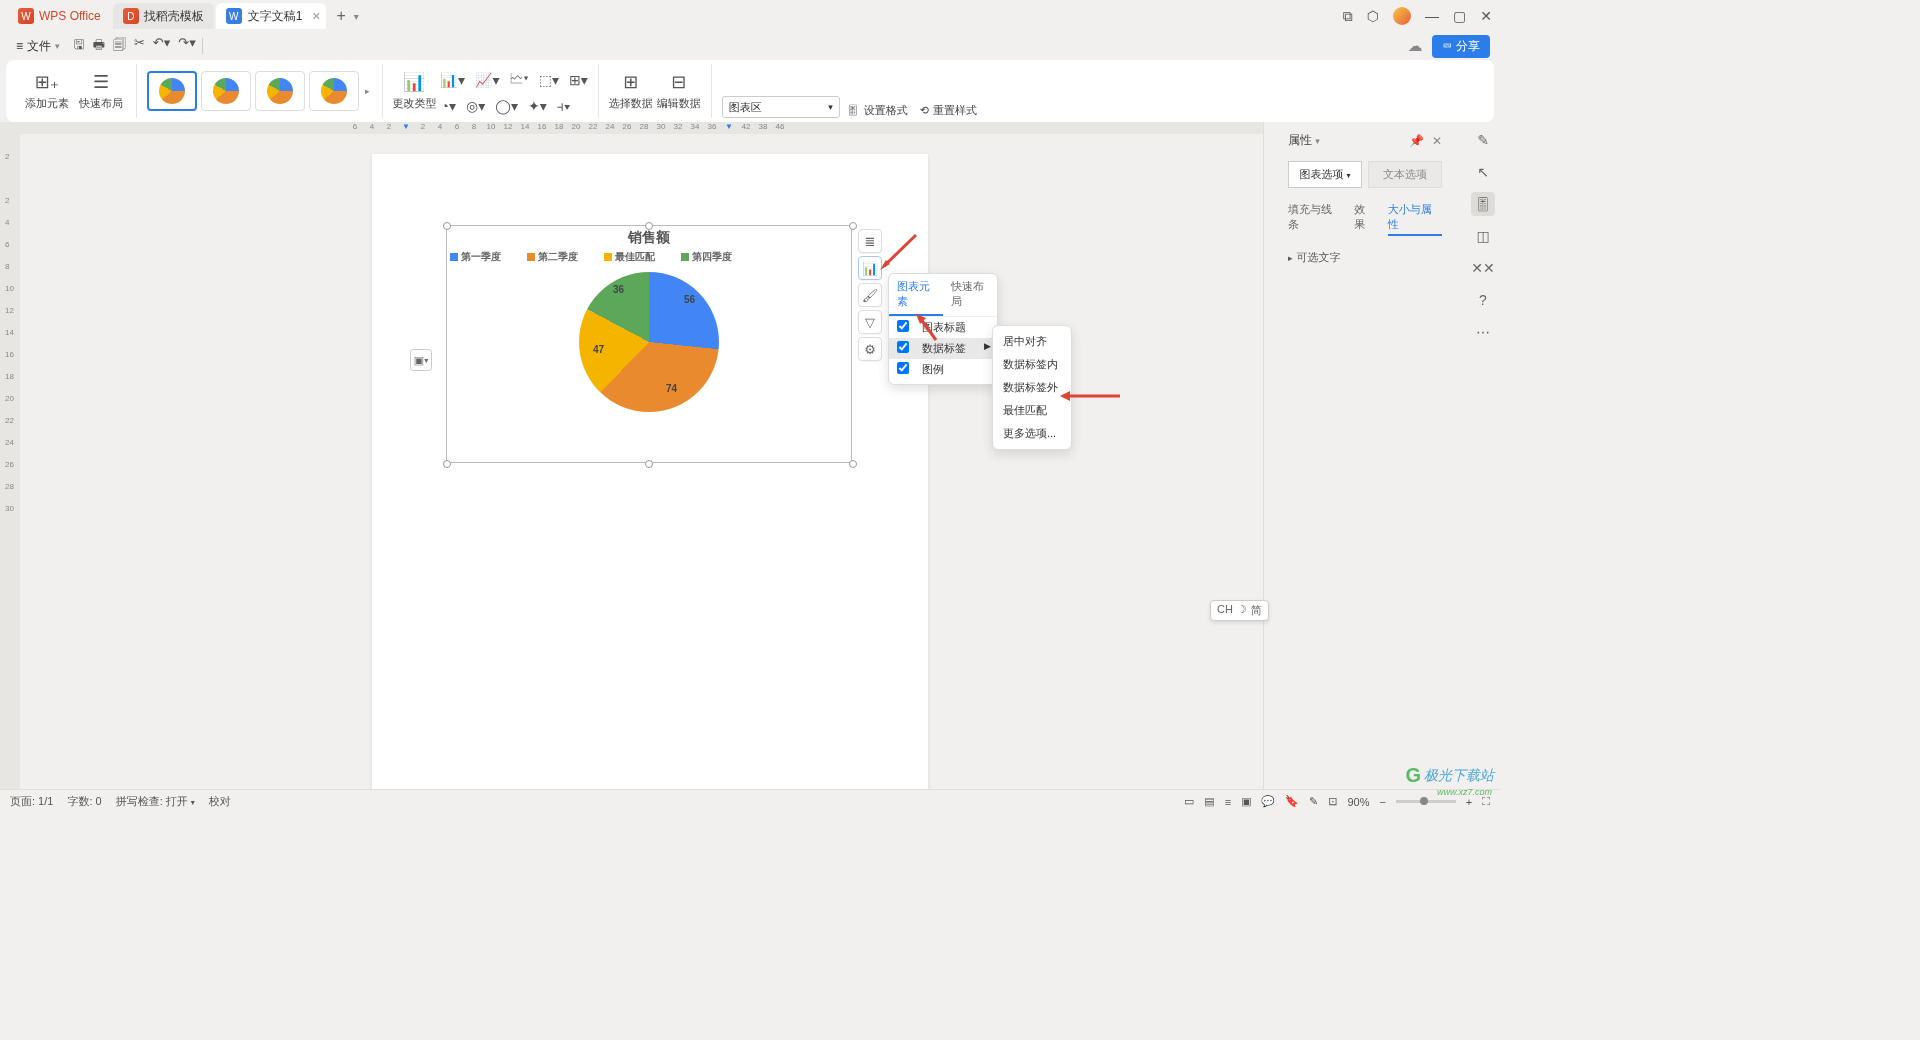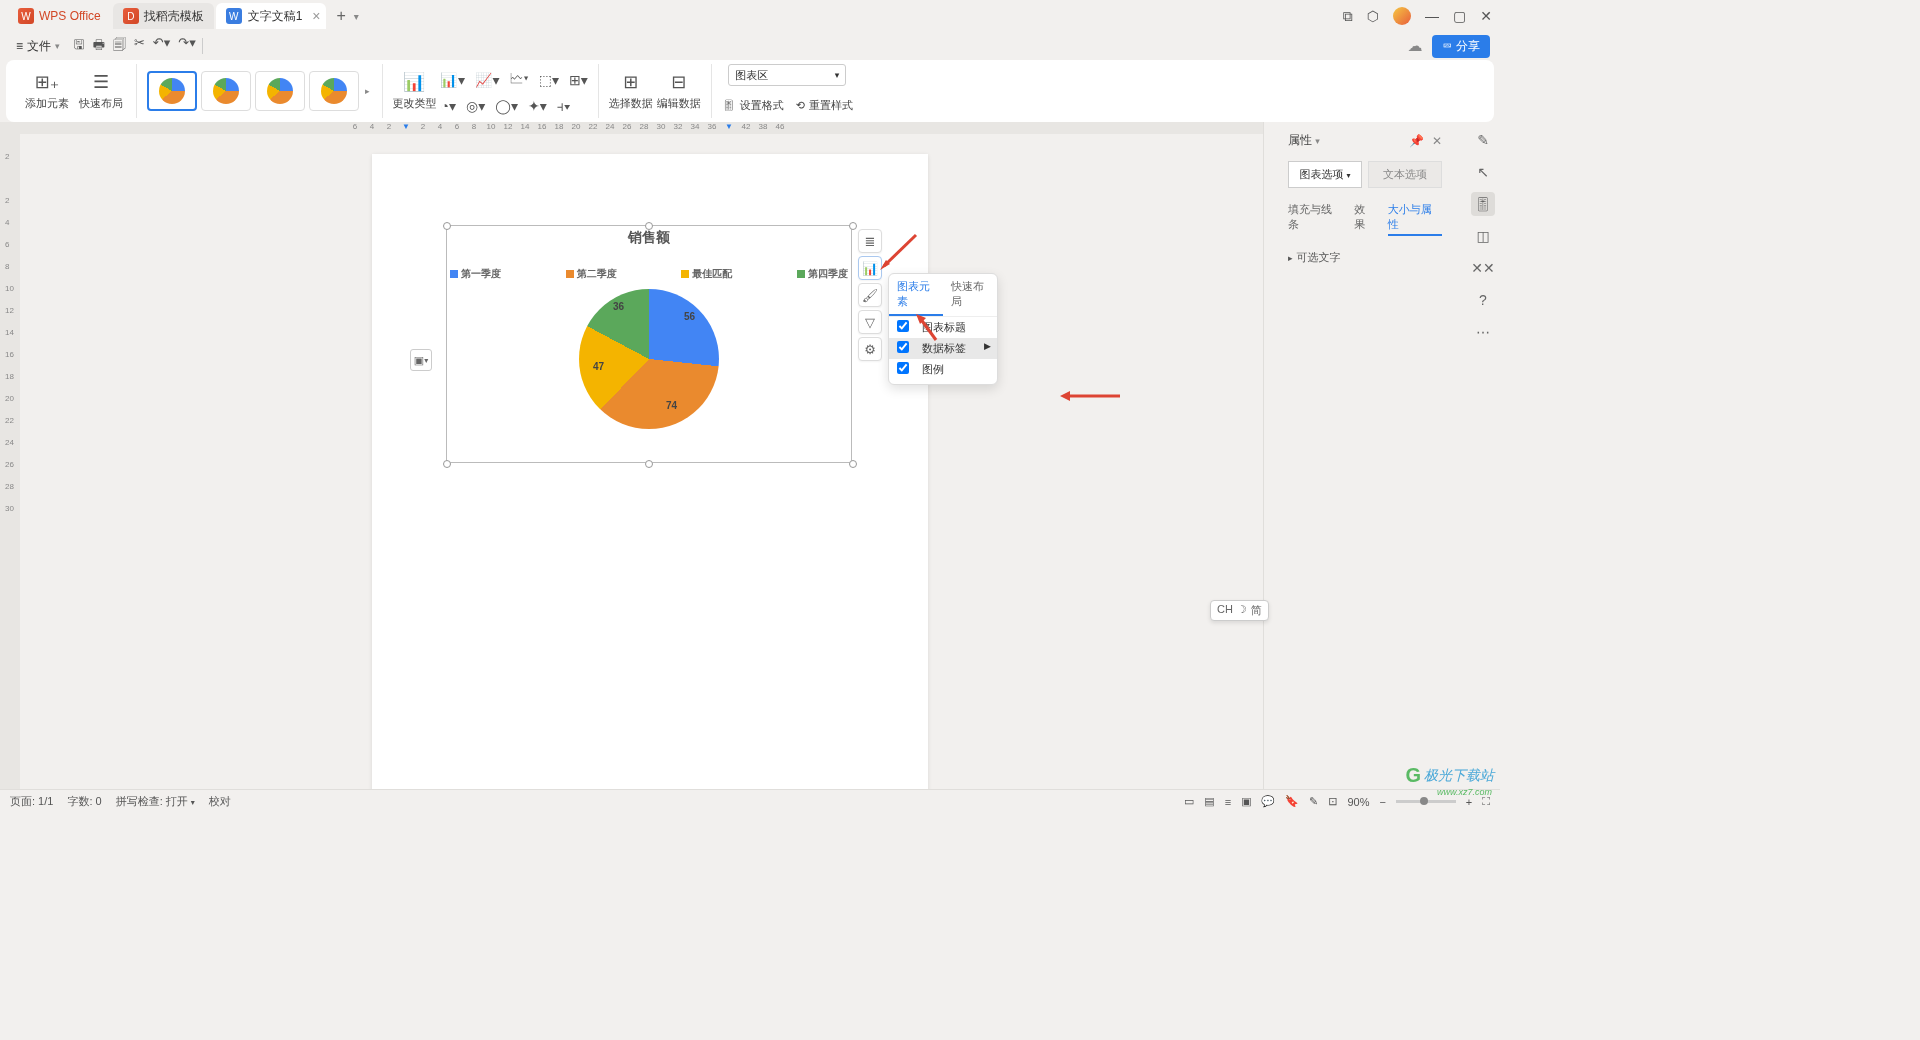--- a/index.html
+++ b/index.html
@@ -46,22 +46,22 @@
 
 .main { position: absolute; top: 122px; bottom: 24px; left: 0; right: 0; display: flex; }
 .vruler { width: 20px; background: #e8e6e3; position: relative; font-size: 8px; color: #888; }
 .hruler-wrap { position: absolute; left: 20px; right: 237px; top: 0; height: 12px; background: #e8e6e3; display: flex; padding-left: 330px; font-size: 8px; color: #888; gap: 7px; }
 .hruler-wrap .t { width: 10px; text-align: center; }
 .canvas-area { flex: 1; position: relative; margin-top: 12px; margin-right: 237px; overflow: hidden; }
 .page { position: absolute; left: 352px; top: 20px; width: 556px; height: 640px; background: #fff; box-shadow: 0 1px 4px rgba(0,0,0,0.1); }
 
 
 .chart-box { position: absolute; left: 78px; top: 75px; width: 398px; height: 230px; }
-.chart-title { text-align: center; font-size: 14px; font-weight: bold; color: #555; margin-bottom: 20px; }
-.legend { display: flex; justify-content: space-between; gap: 26px; font-size: 10px; color: #666; margin-bottom: 8px; }
+.chart-title { text-align: center; font-size: 14px; font-weight: bold; color: #555; margin-bottom: 3px; }
+.legend { display: flex; justify-content: flex-start; gap: 26px; font-size: 10px; color: #666; margin-bottom: 8px; }
 .legend span { display: flex; align-items: center; gap: 3px; }
 .legend .sq { width: 8px; height: 8px; }
 .pie-wrap { display: flex; justify-content: center; margin-top: 5px; position: relative; }
 .pie { width: 140px; height: 140px; border-radius: 50%; background: conic-gradient(#4285f4 0deg 96deg, #ea8a2e 96deg 224deg, #f4b400 224deg 298deg, #5ba85b 298deg 360deg); position: relative; }
 .pie-label { position: absolute; font-size: 10px; color: #444; font-weight: bold; }
 
 .handle { position: absolute; width: 8px; height: 8px; border: 1px solid #999; background: #fff; border-radius: 50%; }
 .sel-border { position: absolute; border: 1px solid #bbb; }
 
 .page-side-btn { position: absolute; left: 38px; top: 195px; width: 22px; height: 22px; border: 1px solid #ccc; border-radius: 3px; display: flex; align-items: center; justify-content: center; background: #fff; font-size: 11px; color: #666; }
@@ -221,21 +221,21 @@
   <div class="tool-group">
     <div class="tool-btn">
       <span class="tool-icon">⊞</span>
       <span>选择数据</span>
     </div>
     <div class="tool-btn">
       <span class="tool-icon">⊟</span>
       <span>编辑数据</span>
     </div>
   </div>
-  <div class="tool-group" style="flex-direction:column;align-items:center;gap:12px;border-right:none;">
+  <div class="tool-group" style="flex-direction:row;align-items:flex-end;gap:6px;border-right:none;">
     <div class="chart-select">
       <span>图表区</span>
       <span style="font-size:9px;">▾</span>
     </div>
     <div style="display:flex;gap:12px;">
       <div class="tool-inline">
         <span>🎚</span>
         <span>设置格式</span>
       </div>
       <div class="tool-inline">
@@ -359,20 +359,27 @@
         <input type="checkbox" checked="" style="">
         <span>数据标签</span>
         <span class="arrow">▶</span>
       </div>
       <div class="popup1-item">
         <input type="checkbox" checked="" style="">
         <span>图例</span>
       </div>
     </div>
 
+    <div class="popup2">
+      <div class="popup2-item">居中对齐</div>
+      <div class="popup2-item">数据标签内</div>
+      <div class="popup2-item">数据标签外</div>
+      <div class="popup2-item">最佳匹配</div>
+      <div class="popup2-item">更多选项...</div>
+    </div>
 
     <svg class="red-arrow" style="left:858px;top:98px" width="40" height="40">
       <line x1="38" y1="3" x2="6" y2="34" stroke="#d43" stroke-width="3"></line>
       <polygon points="2,38 12,32 8,28" fill="#d43"></polygon>
     </svg>
     <svg class="red-arrow" style="left:892px;top:178px" width="30" height="32">
       <line x1="24" y1="28" x2="8" y2="6" stroke="#d43" stroke-width="3"></line>
       <polygon points="4,2 14,6 8,12" fill="#d43"></polygon>
     </svg>
     <svg class="red-arrow" style="left:1038px;top:254px" width="64" height="16">

